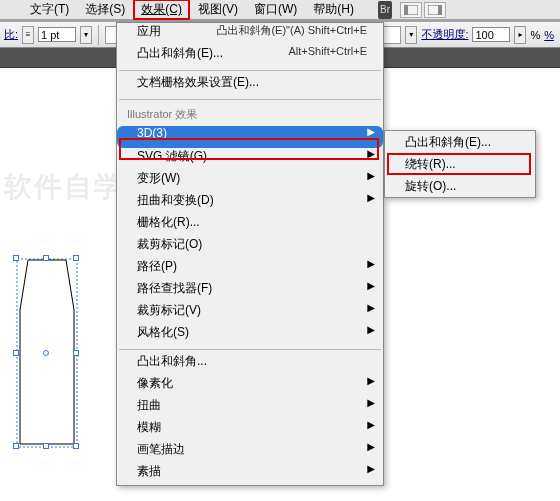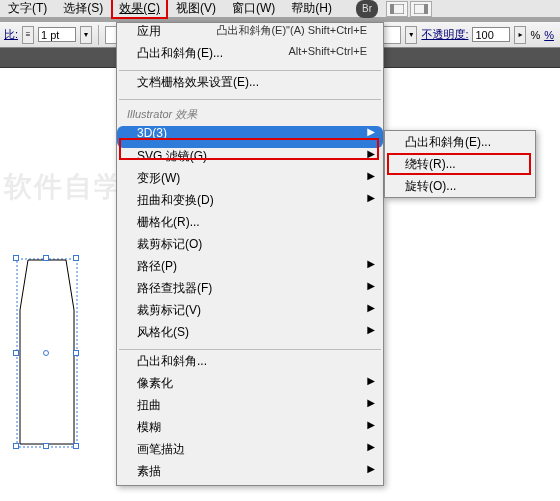--- a/index.html
+++ b/index.html
@@ -1,21 +1,21 @@
 <!DOCTYPE html>
 <html><head>
 <meta charset="utf-8">
 <style>
   * { box-sizing: border-box; margin: 0; padding: 0; font-family: "Microsoft YaHei", Arial, sans-serif; }
   body { width: 560px; height: 501px; background: #fff; position: relative; overflow: hidden; font-size: 12px; }
   
-  .menubar { height: 22px; background: #e6e6e6; display: flex; align-items: center; padding-left: 0; border-bottom: 5px solid #a3a3a3; position: relative; text-align: center; }
+  .menubar { height: 22px; background: #e6e6e6; display: flex; align-items: center; padding-left: 22px; border-bottom: 3px solid #a3a3a3; position: relative; text-align: center; }
   .menu-item { padding: 2px 8px; cursor: default; color: #000; }
   .menu-item.hl { border: 2px solid #d00; padding: 0 6px; text-decoration: underline; }
-  .br-icon { margin-left: 16px; width: 22px; height: 18px; background: #444; color: #ddd; display: flex; align-items: center; justify-content: center; font-size: 10px; border-radius: 8px; }
+  .br-icon { margin-left: 16px; width: 14px; height: 18px; background: #444; color: #ddd; display: flex; align-items: center; justify-content: center; font-size: 10px; border-radius: 2px; }
   .panel-toggles { margin-left: 8px; display: flex; gap: 2px; }
   .pt { width: 22px; height: 16px; background: #f4f4f4; border: 1px solid #aaa; display: flex; align-items: center; justify-content: center; }
   .pt svg { display: block; }
   
   .toolbar { height: 26px; background: linear-gradient(#f5f5f5,#e2e2e2); border-bottom: 1px solid #888; display: flex; align-items: center; padding-left: 4px; gap: 4px; position: relative; }
   .tb-label { color: #007; text-decoration: underline; font-size: 11px; }
   .tb-input { width: 38px; height: 15px; border: 1px solid #888; background: #fff; font-size: 11px; padding: 0 2px; }
   .tb-dd { width: 12px; height: 18px; background: #eee; border: 1px solid #999; font-size: 8px; display: flex; align-items: center; justify-content: center; }
   .tb-swatch { width: 24px; height: 18px; border: 1px solid #999; background: #fff; }
   .tb-sep { width: 1px; height: 20px; background: #aaa; margin: 0 2px; }
@@ -30,21 +30,21 @@
   .shape { position: absolute; left: 16px; top: 190px; }
   .shape svg { display: block; }
   .handle { width: 6px; height: 6px; background: #fff; border: 1px solid #3a78d8; position: absolute; }
   
   .dropdown { position: absolute; left: 116px; top: 22px; width: 268px; background: #f0f0f0; border: 1px solid #8a8a8a; box-shadow: 2px 2px 6px rgba(0,0,0,0.3); }
   .dd-row { display: flex; align-items: flex-start; height: 22px; padding: 0 16px 0 20px; cursor: default; position: relative; }
   .dd-row.sel { background: #2f7bd9; color: #fff; border-radius: 6px; }
   .dd-row .arrow { position: absolute; right: 8px; font-size: 10px; }
   .dd-row .shortcut { margin-left: auto; font-size: 11px; color: #333; }
   .dd-sep { height: 1px; background: #bcbcbc; margin: 3px 2px; }
-  .dd-header { padding: 4px 10px; font-size: 11px; color: #7a7a7a; font-style: italic; }
+  .dd-header { padding: 4px 10px; font-size: 11px; color: #7a7a7a; }
   .dd-hl-main { position: absolute; border: 2px solid #d00; pointer-events: none; }
   
   .submenu { position: absolute; left: 384px; top: 130px; width: 152px; background: #f0f0f0; border: 1px solid #8a8a8a; box-shadow: 2px 2px 6px rgba(0,0,0,0.3); }
   .sub-row { height: 22px; display: flex; align-items: center; padding-left: 20px; cursor: default; }
   .sub-hl { position: absolute; border: 2px solid #d00; pointer-events: none; }
 </style>
 </head>
 <body>
 
 <div class="menubar">

